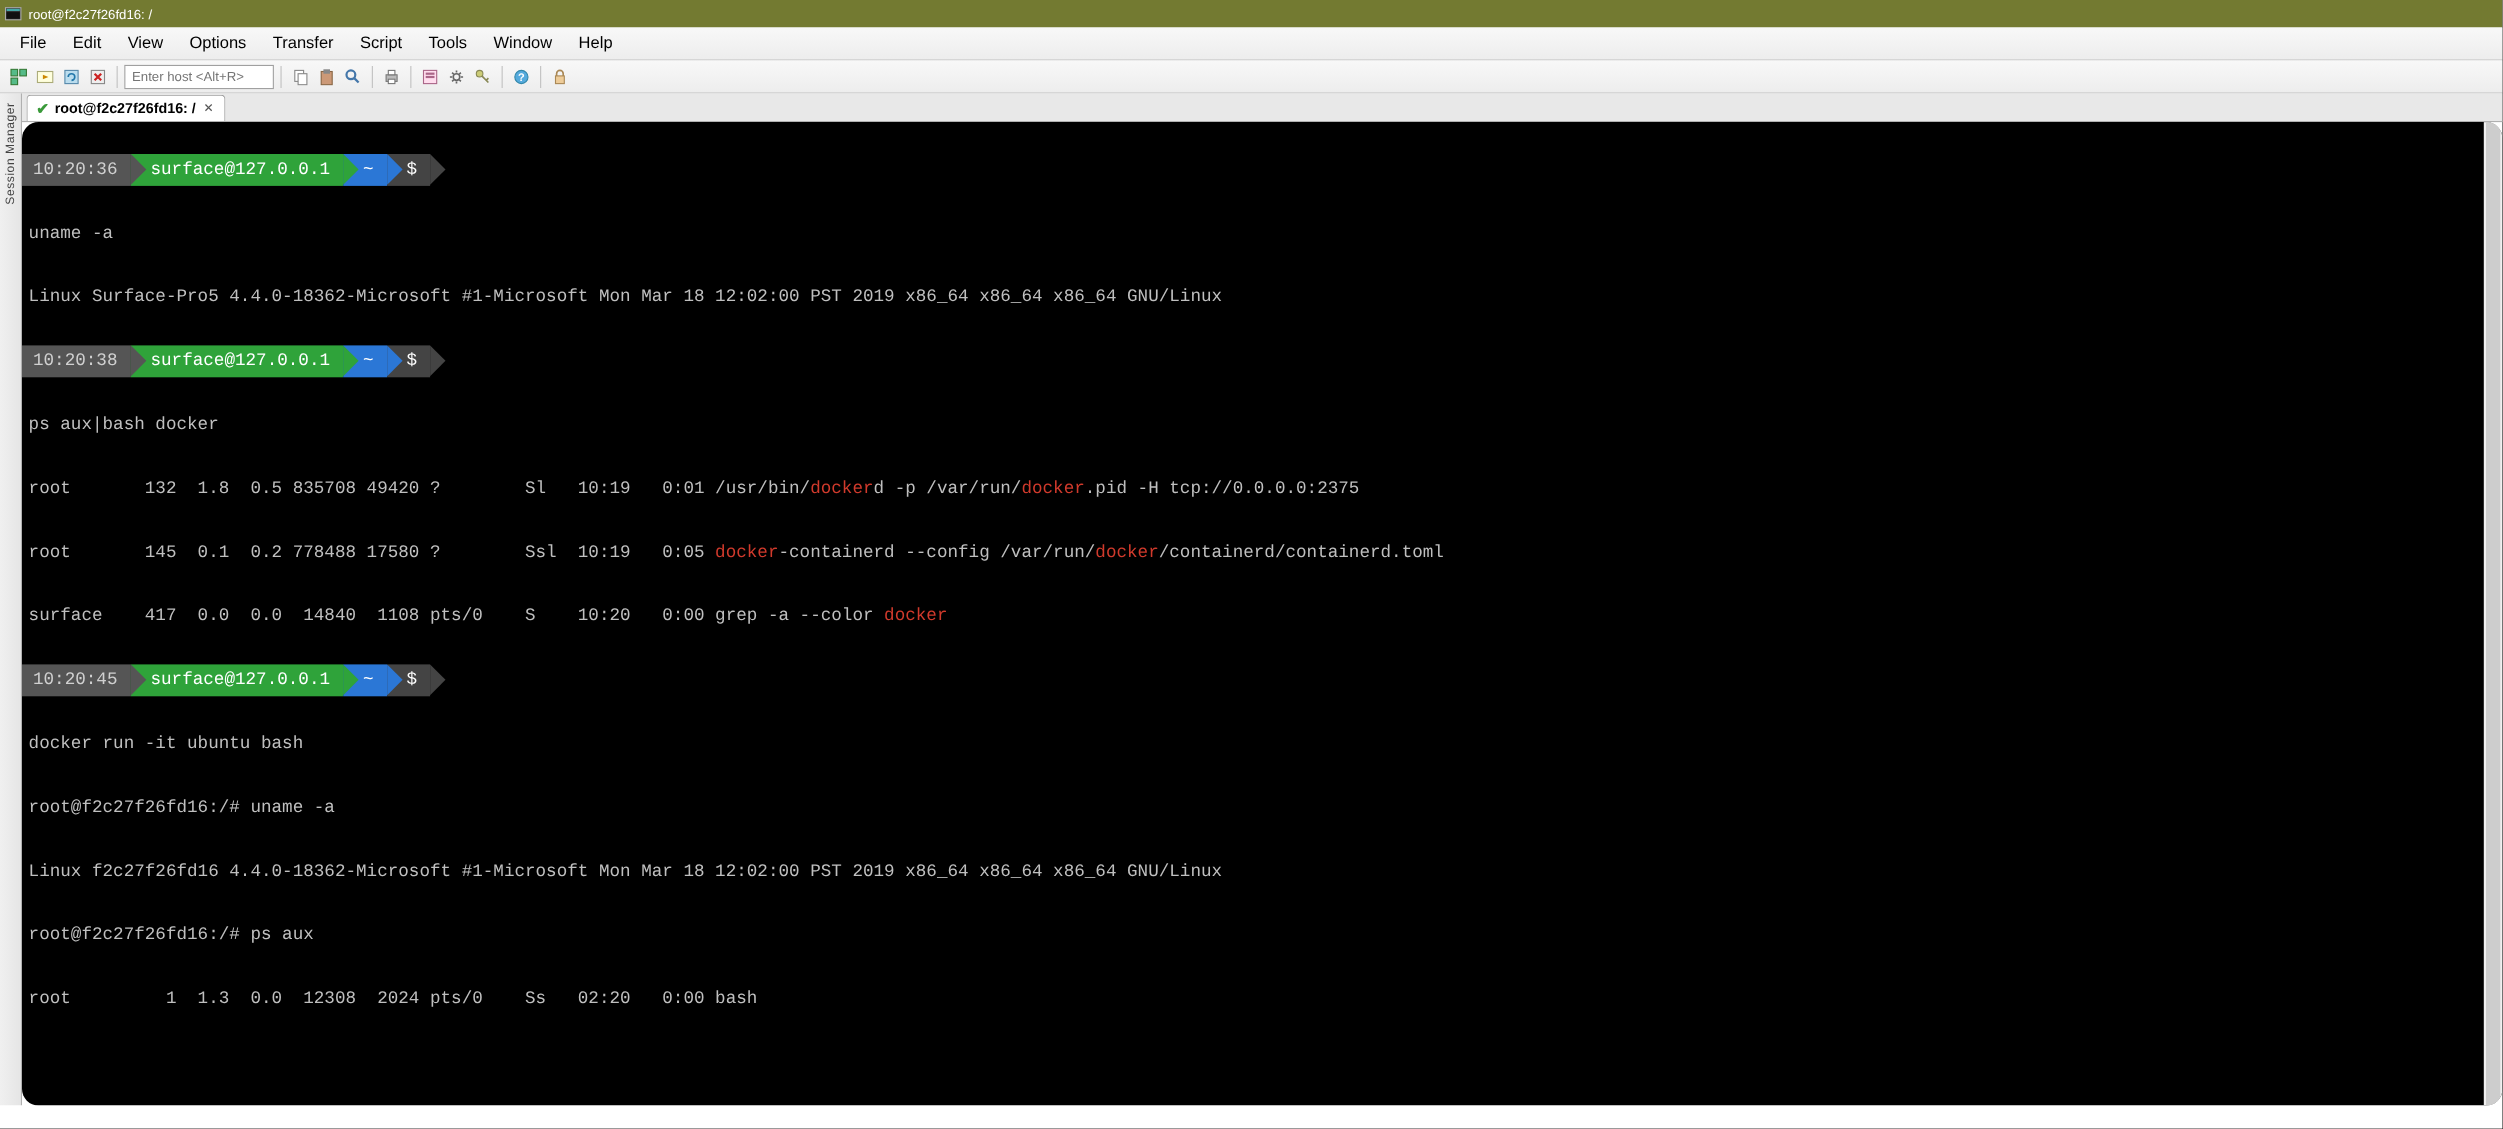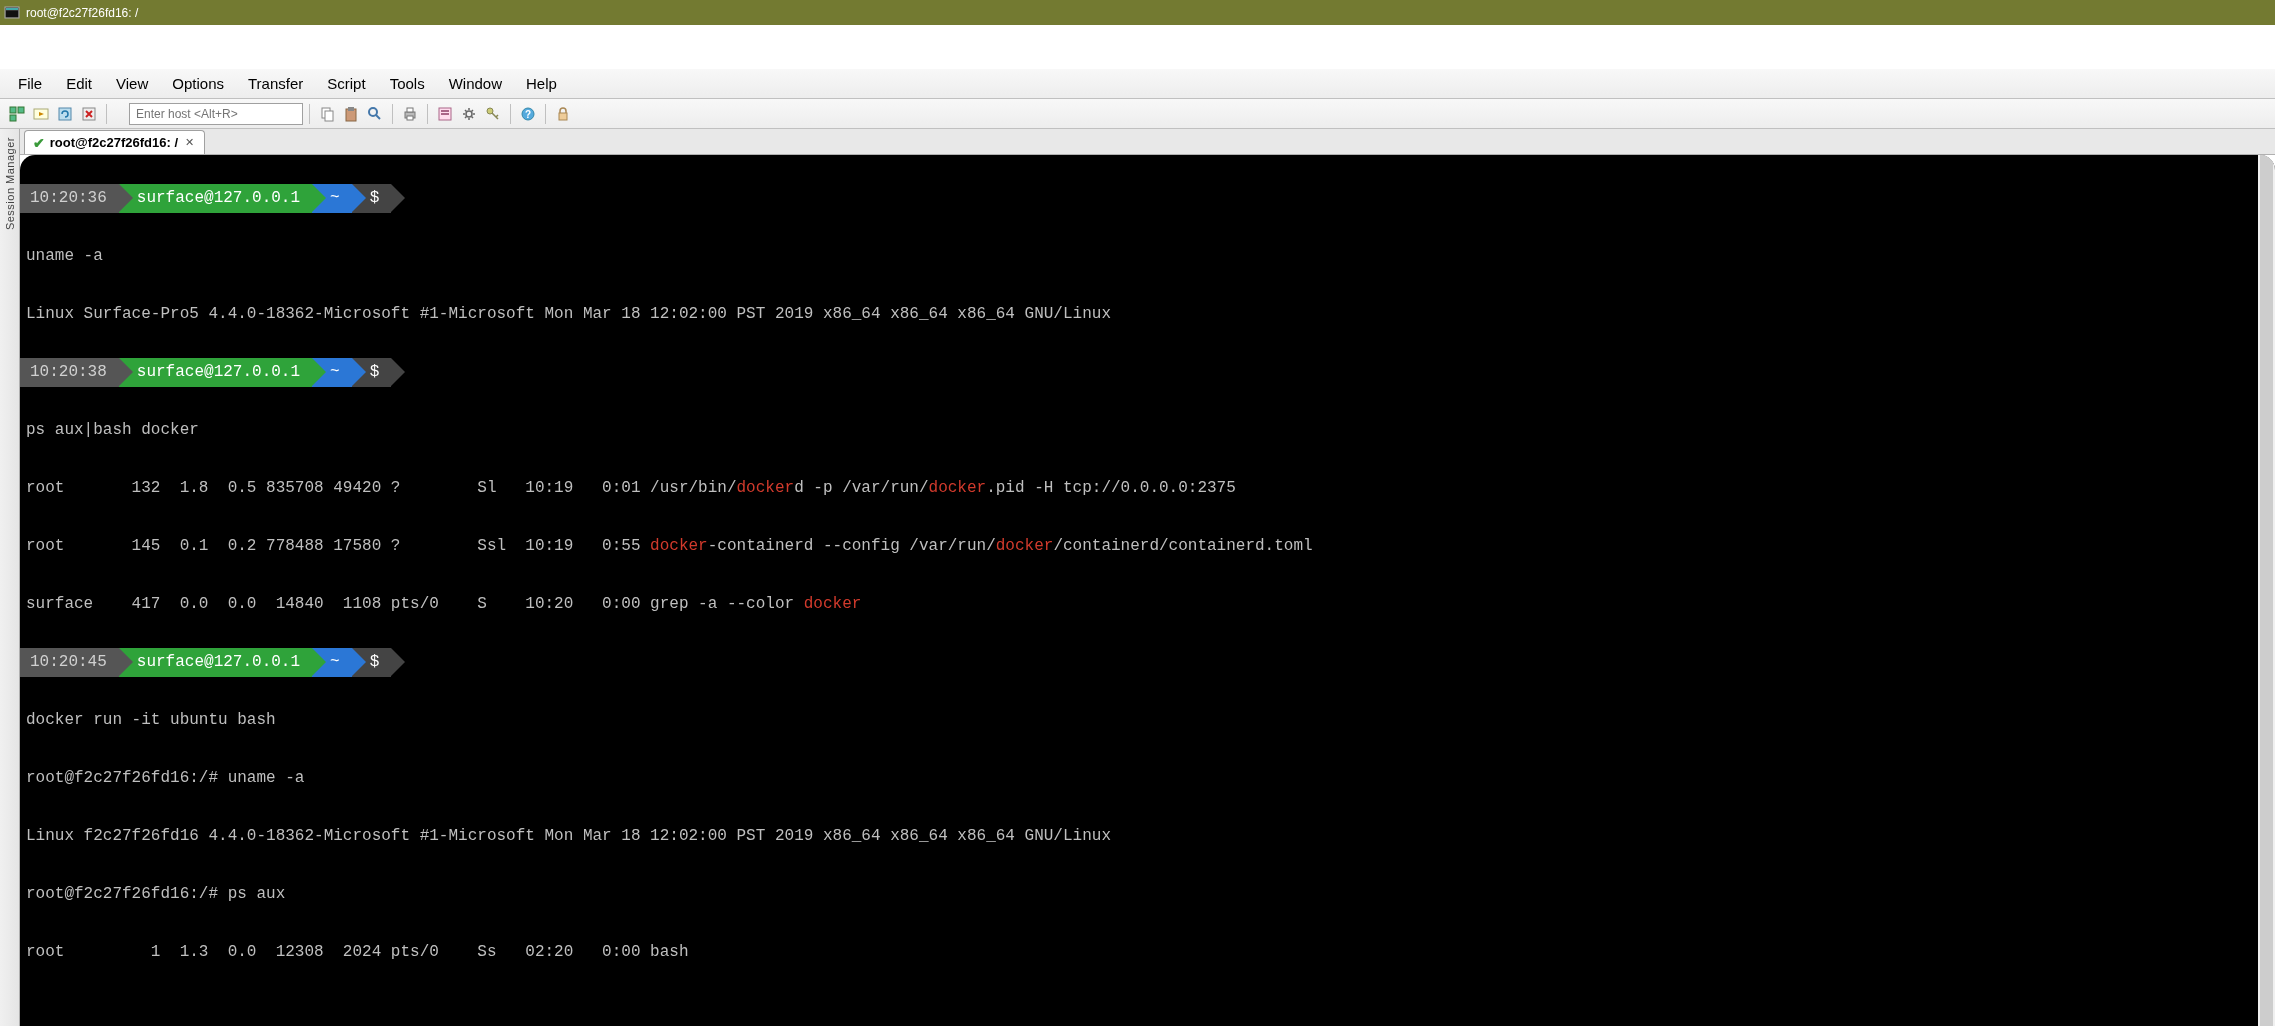--- a/index.html
+++ b/index.html
@@ -1,25 +1,25 @@
 <!DOCTYPE html>
 <html><head>
 <meta charset="utf-8">
 <style>
 * { margin:0; padding:0; box-sizing:border-box; }
 body { font-family: Tahoma, Arial, sans-serif; font-size:13px; background:#fff; width:2275px; }
 .titlebar { height:25px; background:#737a31; color:#fff; display:flex; align-items:center; padding:0 4px; font-size:12px; }
 .titlebar .icon { width:16px; height:16px; margin-right:6px; position:relative; }
 .titlebar .icon svg { width:16px; height:16px; }
-.menubar { height:30px; background:linear-gradient(#f8f8f8,#ededed); border-bottom:1px solid #c0c0c0; display:flex; align-items:center; padding:0 6px;margin-top:44px; }
+.menubar { height:30px; background:linear-gradient(#f8f8f8,#ededed); border-bottom:1px solid #c0c0c0; display:flex; align-items:center; padding:0 6px; }
 .menubar .item { padding:4px 12px; font-size:15px; cursor:default; }
 .toolbar { height:30px; background:linear-gradient(#f8f8f8,#ededed); border-bottom:1px solid #c0c0c0; display:flex; align-items:center; padding:0 6px; gap:2px; }
 .tbtn { width:22px; height:22px; display:flex; align-items:center; justify-content:center; cursor:pointer; border:1px solid transparent; }
 .tsep { width:1px; height:20px; background:#c0c0c0; margin:0 4px; }
-.hostbox { width:174px; height:22px; border:1px solid #a0a0a0; background:#fff; padding:2px 6px; font-size:12px; color:#888;margin-left:16px; }
+.hostbox { width:136px; height:22px; border:1px solid #a0a0a0; background:#fff; padding:2px 6px; font-size:12px; color:#888; }
 .content { display:flex; height:920px; }
 .sidebar { width:20px; background:linear-gradient(to right,#f0f0f0,#e5e5e5); border-right:1px solid #b0b0b0; display:flex; align-items:flex-start; justify-content:center; padding-top:8px; }
 .sidebar .vtext { writing-mode:vertical-rl; transform:rotate(180deg); font-size:11px; color:#444; letter-spacing:0.5px; }
 .main { flex:1; display:flex; flex-direction:column; }
 .tabbar { height:26px; background:#e8e8e8; border-bottom:1px solid #b0b0b0; display:flex; align-items:flex-end; padding:0 4px; }
 .tab { height:24px; background:#fff; border:1px solid #a0a0a0; border-bottom:none; border-radius:4px 4px 0 0; display:flex; align-items:center; padding:0 8px; gap:5px; font-size:13px; }
 .tab .chk { color:#3a9a3a; font-weight:bold; font-size:14px; }
 .tab .tt { font-weight:bold; }
 .tab .x { width:13px; height:13px; display:flex; align-items:center; justify-content:center; font-size:11px; color:#555; border:1px solid transparent; cursor:pointer; }
 .term { flex:1; background:#000; color:#bfbfbf; font-family:"Consolas","Courier New",monospace; font-size:16px; line-height:29px; padding:0; white-space:pre; overflow:hidden; position:relative;border-radius:15px; }
@@ -169,21 +169,21 @@
         <span class="x">✕</span>
       </div>
     </div>
     <div class="term">
 <div class="prompt"><span class="seg seg-time first">10:20:36</span><span class="seg seg-user">surface@127.0.0.1</span><span class="seg seg-path">~</span><span class="seg seg-dollar">$</span></div>
 <div class="line">uname -a</div>
 <div class="line">Linux Surface-Pro5 4.4.0-18362-Microsoft #1-Microsoft Mon Mar 18 12:02:00 PST 2019 x86_64 x86_64 x86_64 GNU/Linux</div>
 <div class="prompt"><span class="seg seg-time first">10:20:38</span><span class="seg seg-user">surface@127.0.0.1</span><span class="seg seg-path">~</span><span class="seg seg-dollar">$</span></div>
 <div class="line">ps aux|bash docker</div>
 <div class="line"><span>root       132  1.8  0.5 835708 49420 ?        Sl   10:19   0:01 /usr/bin/</span><span class="hl">docker</span><span>d -p /var/run/</span><span class="hl">docker</span><span>.pid -H tcp://0.0.0.0:2375</span></div>
-<div class="line"><span>root       145  0.1  0.2 778488 17580 ?        Ssl  10:19   0:55 </span><span class="hl">docker</span><span>-containerd --config /var/run/</span><span class="hl">docker</span><span>/containerd/containerd.toml</span></div>
+<div class="line"><span>root       145  0.1  0.2 778488 17580 ?        Ssl  10:19   0:05 </span><span class="hl">docker</span><span>-containerd --config /var/run/</span><span class="hl">docker</span><span>/containerd/containerd.toml</span></div>
 <div class="line"><span>surface    417  0.0  0.0  14840  1108 pts/0    S    10:20   0:00 grep -a --color </span><span class="hl">docker</span></div>
 <div class="prompt"><span class="seg seg-time first">10:20:45</span><span class="seg seg-user">surface@127.0.0.1</span><span class="seg seg-path">~</span><span class="seg seg-dollar">$</span></div>
 <div class="line">docker run -it ubuntu bash</div>
 <div class="line">root@f2c27f26fd16:/# uname -a</div>
 <div class="line">Linux f2c27f26fd16 4.4.0-18362-Microsoft #1-Microsoft Mon Mar 18 12:02:00 PST 2019 x86_64 x86_64 x86_64 GNU/Linux</div>
 <div class="line">root@f2c27f26fd16:/# ps aux</div>
 <div class="line">root         1  1.3  0.0  12308  2024 pts/0    Ss   02:20   0:00 bash</div>
 
 
       <div class="scrollbar"><div class="thumb"></div></div>

